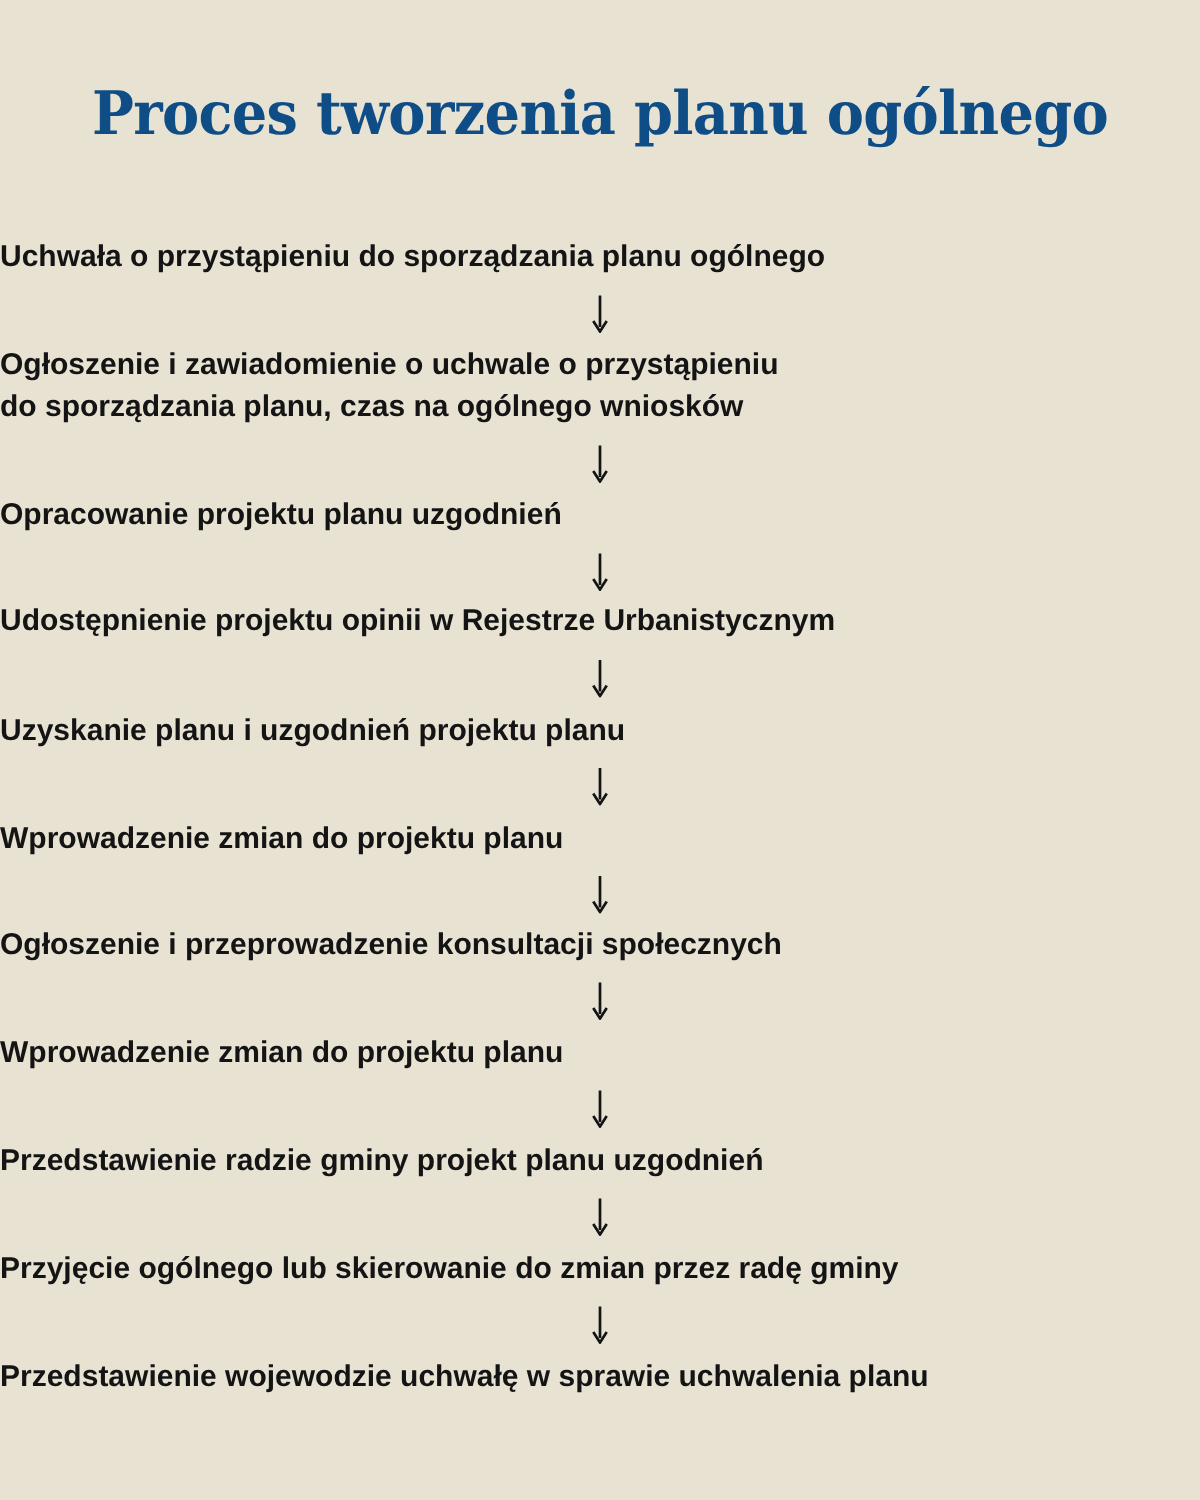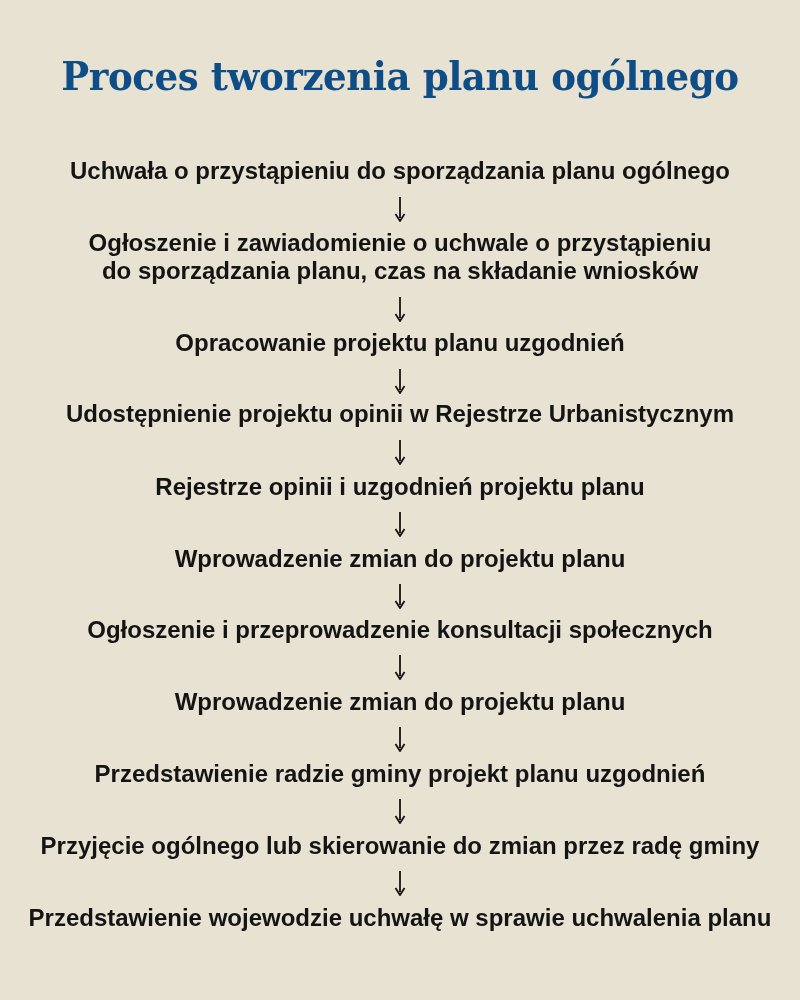--- a/index.html
+++ b/index.html
@@ -14,63 +14,63 @@
       text-align: center;
       font-family: "DejaVu Serif", "Liberation Serif", serif;
       font-weight: bold;
       font-size: 40px;
       color: #0f4d87;
       letter-spacing: -0.5px;
       transform: scaleX(0.93);
     }
     .step {
       position: absolute; left: 0; right: 0;
-      text-align: center;
+      text-align: left;
       font-family: "Liberation Sans", sans-serif;
       font-weight: bold;
-      font-size: 24px;
+      font-size: 20px;
       line-height: 28px;
       color: #141414;
       white-space: pre-line;
     }
     .arrow {
       position: absolute; left: 392px; width: 16px; height: 26px;
     }
   </style>
 </head>
 <body>
 
 <div class="title">Proces tworzenia planu ogólnego</div>
 
 <div class="step" style="top:157px">Uchwała o przystąpieniu do sporządzania planu ogólnego</div>
 <svg class="arrow" style="top:196px" viewBox="0 0 16 26">
     <line x1="8" y1="1" x2="8" y2="22" stroke="#141414" stroke-width="1.8"></line>
     <path d="M3.5 18 L8 25 L12.5 18" fill="none" stroke="#141414" stroke-width="1.8"></path>
   </svg>
 
 <div class="step" style="top:229px">Ogłoszenie i zawiadomienie o uchwale o przystąpieniu
-do sporządzania planu, czas na składanie wniosków</div>
+do sporządzania planu, czas na ogólnego wniosków</div>
 <svg class="arrow" style="top:296px" viewBox="0 0 16 26">
     <line x1="8" y1="1" x2="8" y2="22" stroke="#141414" stroke-width="1.8"></line>
     <path d="M3.5 18 L8 25 L12.5 18" fill="none" stroke="#141414" stroke-width="1.8"></path>
   </svg>
 
 <div class="step" style="top:329px">Opracowanie projektu planu uzgodnień</div>
 <svg class="arrow" style="top:368px" viewBox="0 0 16 26">
     <line x1="8" y1="1" x2="8" y2="22" stroke="#141414" stroke-width="1.8"></line>
     <path d="M3.5 18 L8 25 L12.5 18" fill="none" stroke="#141414" stroke-width="1.8"></path>
   </svg>
 
 <div class="step" style="top:400px">Udostępnienie projektu opinii w Rejestrze Urbanistycznym</div>
 <svg class="arrow" style="top:439px" viewBox="0 0 16 26">
     <line x1="8" y1="1" x2="8" y2="22" stroke="#141414" stroke-width="1.8"></line>
     <path d="M3.5 18 L8 25 L12.5 18" fill="none" stroke="#141414" stroke-width="1.8"></path>
   </svg>
 
-<div class="step" style="top:473px">Rejestrze opinii i uzgodnień projektu planu</div>
+<div class="step" style="top:473px">Uzyskanie planu i uzgodnień projektu planu</div>
 <svg class="arrow" style="top:511px" viewBox="0 0 16 26">
     <line x1="8" y1="1" x2="8" y2="22" stroke="#141414" stroke-width="1.8"></line>
     <path d="M3.5 18 L8 25 L12.5 18" fill="none" stroke="#141414" stroke-width="1.8"></path>
   </svg>
 
 <div class="step" style="top:545px">Wprowadzenie zmian do projektu planu</div>
 <svg class="arrow" style="top:583px" viewBox="0 0 16 26">
     <line x1="8" y1="1" x2="8" y2="22" stroke="#141414" stroke-width="1.8"></line>
     <path d="M3.5 18 L8 25 L12.5 18" fill="none" stroke="#141414" stroke-width="1.8"></path>
   </svg>

